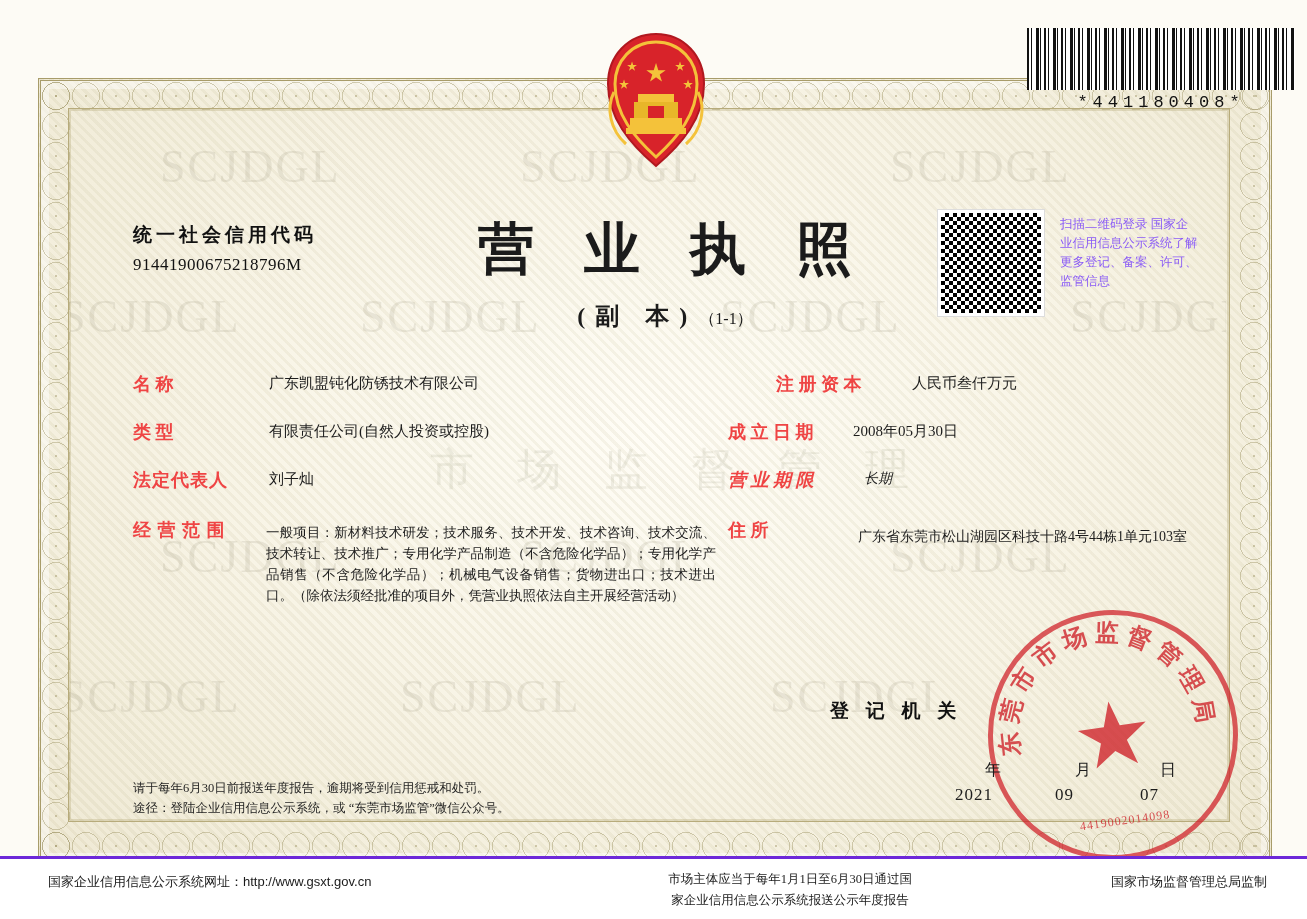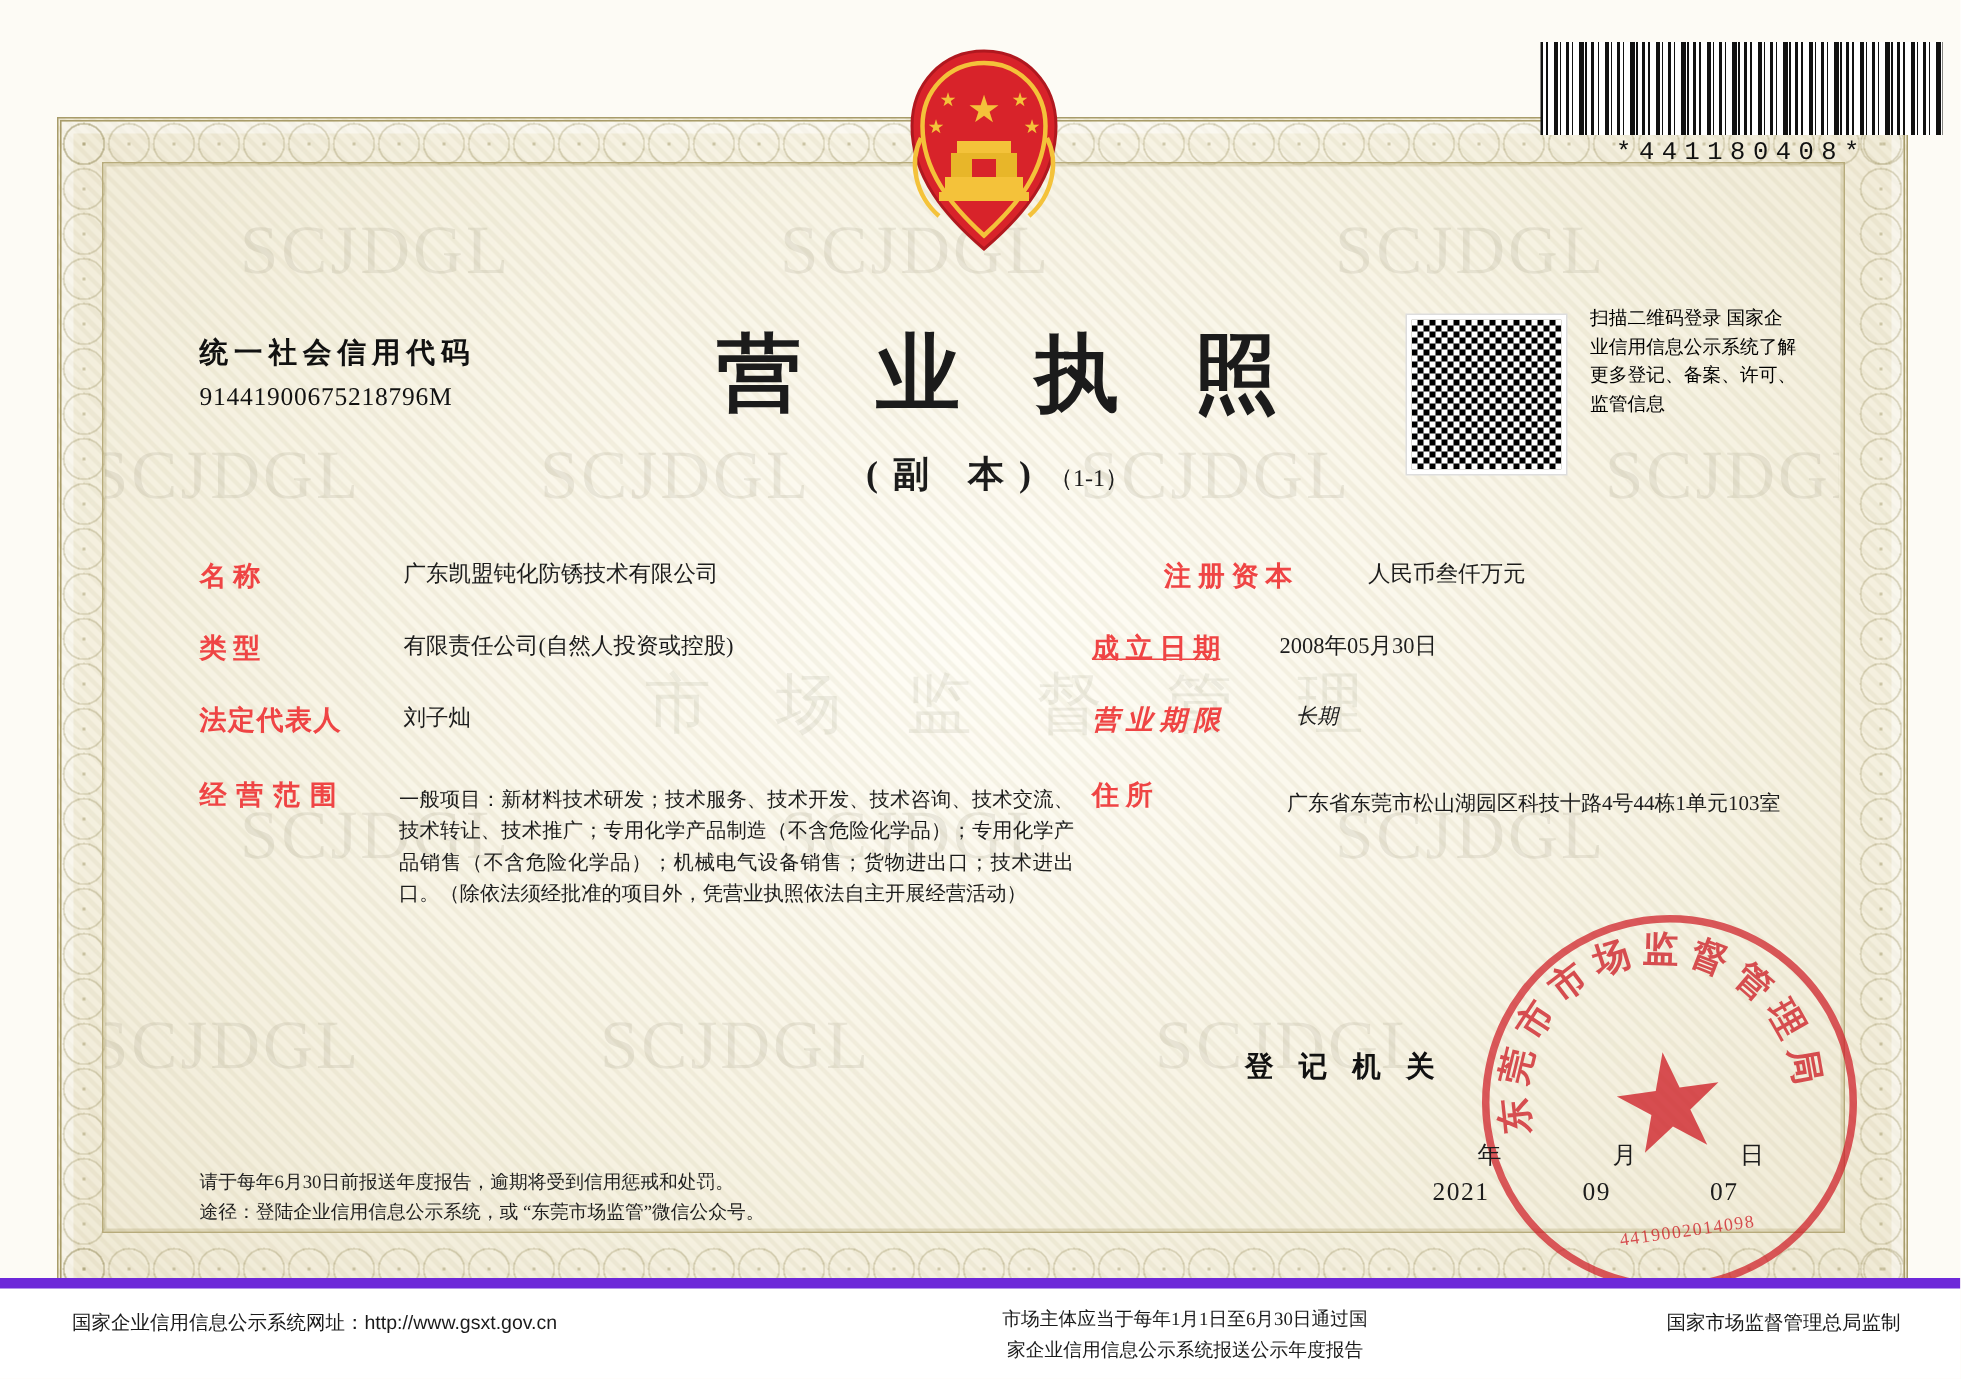--- a/index.html
+++ b/index.html
@@ -167,26 +167,26 @@
     height: 100px;
     background:
       repeating-conic-gradient(#000 0% 25%, #fff 0% 50%);
     background-size: 8px 8px;
     border: 3px solid #fff;
     box-shadow: 0 0 0 1px #ddd;
   }
   .qr-note {
     position: absolute;
     left: 1060px;
-    top: 203px;
+    top: 215px;
     width: 140px;
     font-size: 12.5px;
     line-height: 19px;
-    color: #000000;
-    font-family: Liberation Sans, sans-serif;
+    color: #8b5cf6;
+    font-family: Liberation Serif, serif;
   }
 
   
   .field {
     position: absolute;
     display: flex;
     align-items: flex-start;
   }
   .f-label {
     font-size: 18px;
@@ -319,21 +319,21 @@
     color: #1f1f1f;
   }
 
   
   .bottom-bar {
     position: absolute;
     left: 0;
     bottom: 0;
     width: 1307px;
     height: 60px;
-    border-top: 7px solid #6d28d9;
+    border-top: 3px solid #6d28d9;
     background: #ffffff;
   }
   .bb-left {
     position: absolute;
     left: 48px;
     top: 14px;
     font-size: 13px;
     color: #1a1a1a;
   }
   .bb-left .url { font-family: "Liberation Sans", sans-serif; }
@@ -444,21 +444,21 @@
     <div class="f-label spread5">经 营 范 围</div>
   </div>
   <div class="scope-text">一般项目：新材料技术研发；技术服务、技术开发、技术咨询、技术交流、技术转让、技术推广；专用化学产品制造（不含危险化学品）；专用化学产品销售（不含危险化学品）；机械电气设备销售；货物进出口；技术进出口。（除依法须经批准的项目外，凭营业执照依法自主开展经营活动）</div>
 
   <div class="field" style="left:748px; top:372px;margin-left:28px;">
     <div class="f-label" style="width:122px;">注 册 资 本</div>
     <div class="f-value" style="margin-left:14px;">人民币叁仟万元</div>
   </div>
 
   <div class="field" style="left:728px; top:420px;">
-    <div class="f-label" style="width:122px;text-decoration:underline;">成 立 日 期</div>
+    <div class="f-label" style="width:122px;">成 立 日 期</div>
     <div class="f-value" style="margin-left:3px;">2008年05月30日</div>
   </div>
 
   <div class="field" style="left:728px; top:468px;font-style:italic;">
     <div class="f-label" style="width:122px;">营 业 期 限</div>
     <div class="f-value small" style="margin-left:14px;">长期</div>
   </div>
 
   <div class="field" style="left:728px; top:518px;">
     <div class="f-label spread4" style="width:122px;">住 所</div>

